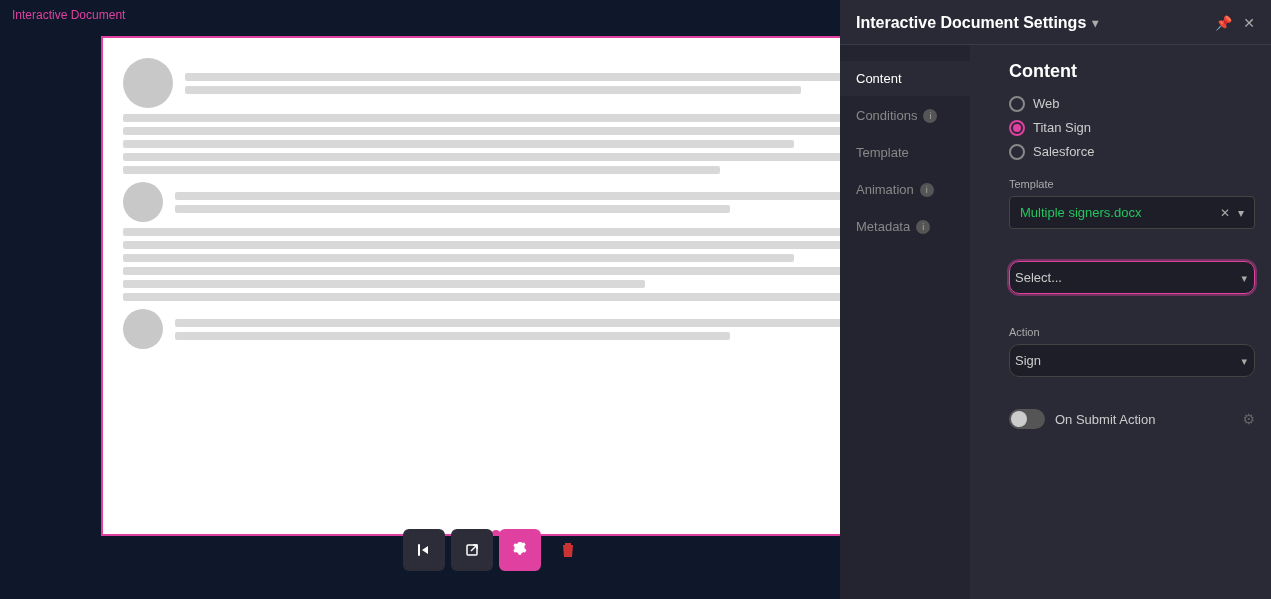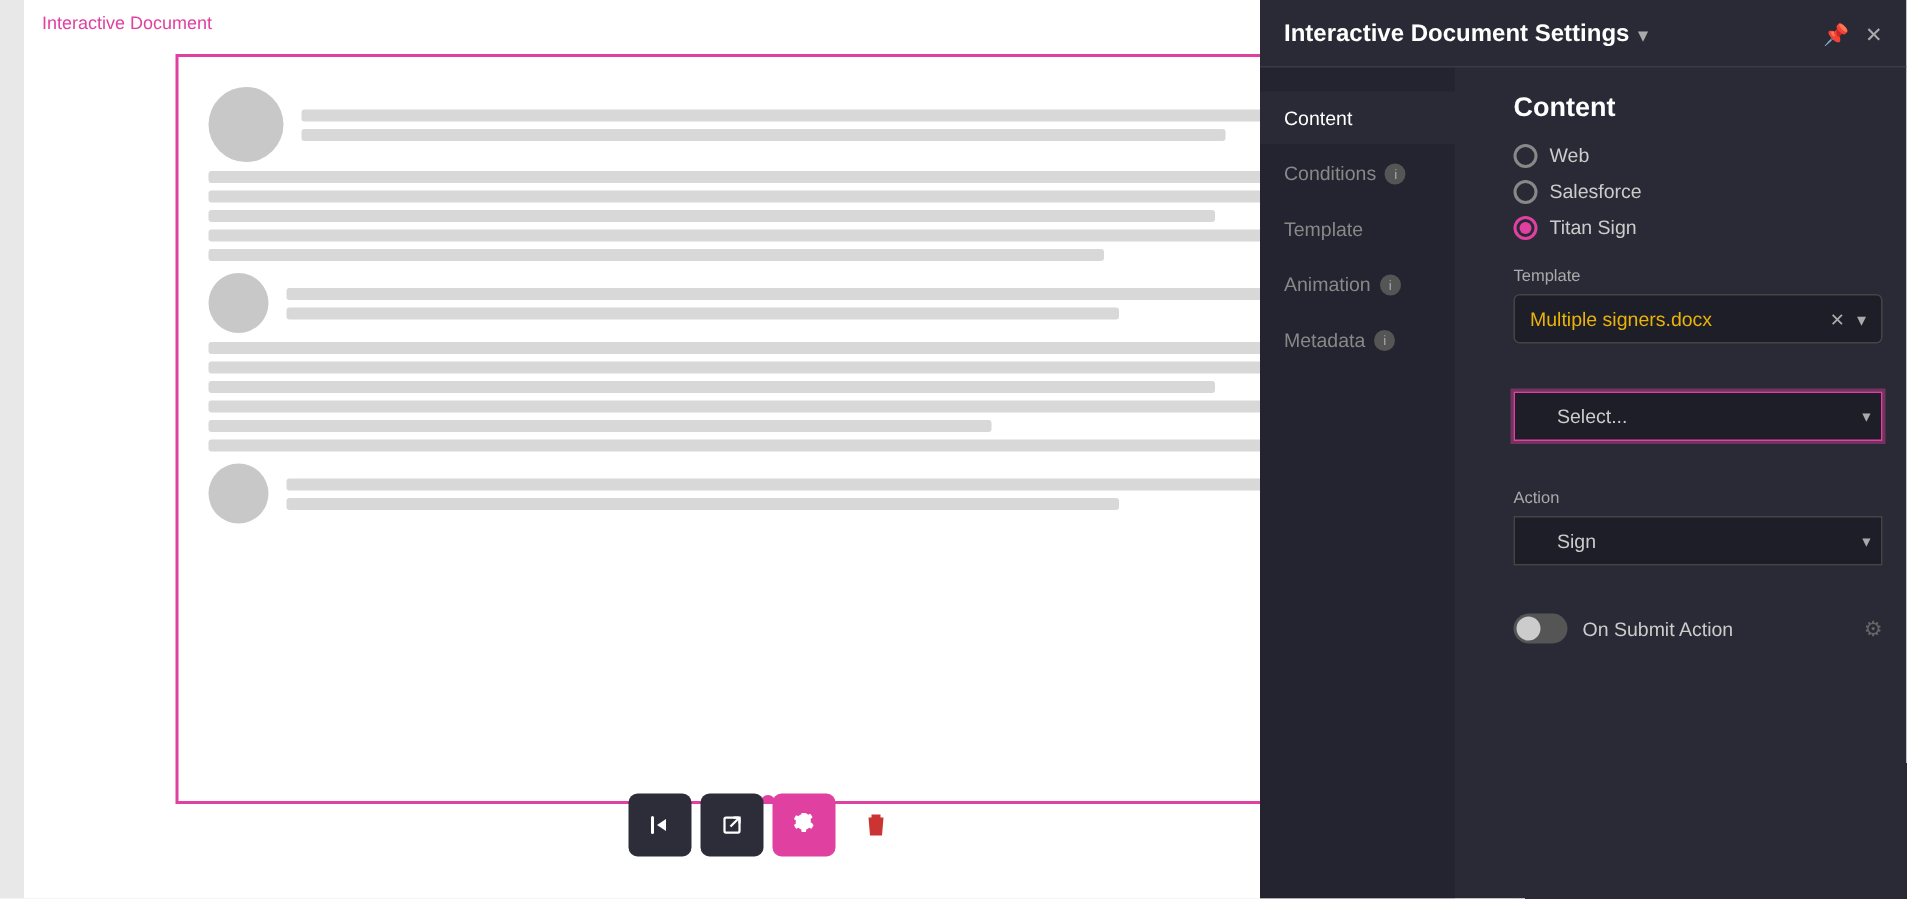--- a/index.html
+++ b/index.html
@@ -8,24 +8,24 @@
       background: #e8e8e8;
       width: 1271px;
       height: 599px;
       overflow: hidden;
       position: relative;
     }
 
     
     .canvas-area {
       position: absolute;
-      top: 0; left: 16px;
+      top: 0; left: 0;
       width: 992px;
       height: 599px;
-      background: #ffffff;
+      background: #0f172a;
       display: flex;
       flex-direction: column;
       align-items: center;
       justify-content: flex-start;
       padding-top: 20px;
     }
 
     .canvas-label {
       position: absolute;
       top: 8px;
@@ -318,24 +318,24 @@
     }
 
     .select-wrapper {
       position: relative;
     }
 
     .select-wrapper select {
       width: 100%;
       background: #1e1e28;
       border: 1px solid #444;
-      border-radius: 0;
+      border-radius: 10px;
       color: #ccc;
       font-size: 13px;
-      padding: 8px 30px 8px 28px;
+      padding: 8px 30px 8px 5px;
       appearance: none;
       cursor: pointer;
     }
 
     .select-wrapper.highlighted select {
       border-color: #e040a0;
       outline: 2px solid rgba(224,64,160,0.4);
     }
 
     .select-chevron {
@@ -364,21 +364,21 @@
 
     .template-field-inner {
       display: flex;
       align-items: center;
       justify-content: space-between;
       width: 100%;
     }
 
     .template-field-text {
       font-size: 13px;
-      color: #eab308;
+      color: #22c55e;
     }
 
     .template-field-icons {
       display: flex;
       align-items: center;
       gap: 8px;
     }
 
     .template-x {
       color: #aaa;
@@ -552,26 +552,26 @@
 
     <div class="panel-content">
       <div class="content-title">Content</div>
 
       <div class="radio-group">
         <label class="radio-item">
           <div class="radio-circle"></div>
           <span class="radio-label">Web</span>
         </label>
         <label class="radio-item">
+          <div class="radio-circle checked"></div>
+          <span class="radio-label">Titan Sign</span>
+        </label>
+        <label class="radio-item">
           <div class="radio-circle"></div>
           <span class="radio-label">Salesforce</span>
-        </label>
-        <label class="radio-item">
-          <div class="radio-circle checked"></div>
-          <span class="radio-label">Titan Sign</span>
         </label>
       </div>
 
       <div class="field-group">
         <div class="field-label">Template</div>
         <div class="template-field">
           <div class="template-field-inner">
             <span class="template-field-text">Multiple signers.docx</span>
             <div class="template-field-icons">
               <span class="template-x">✕</span>

